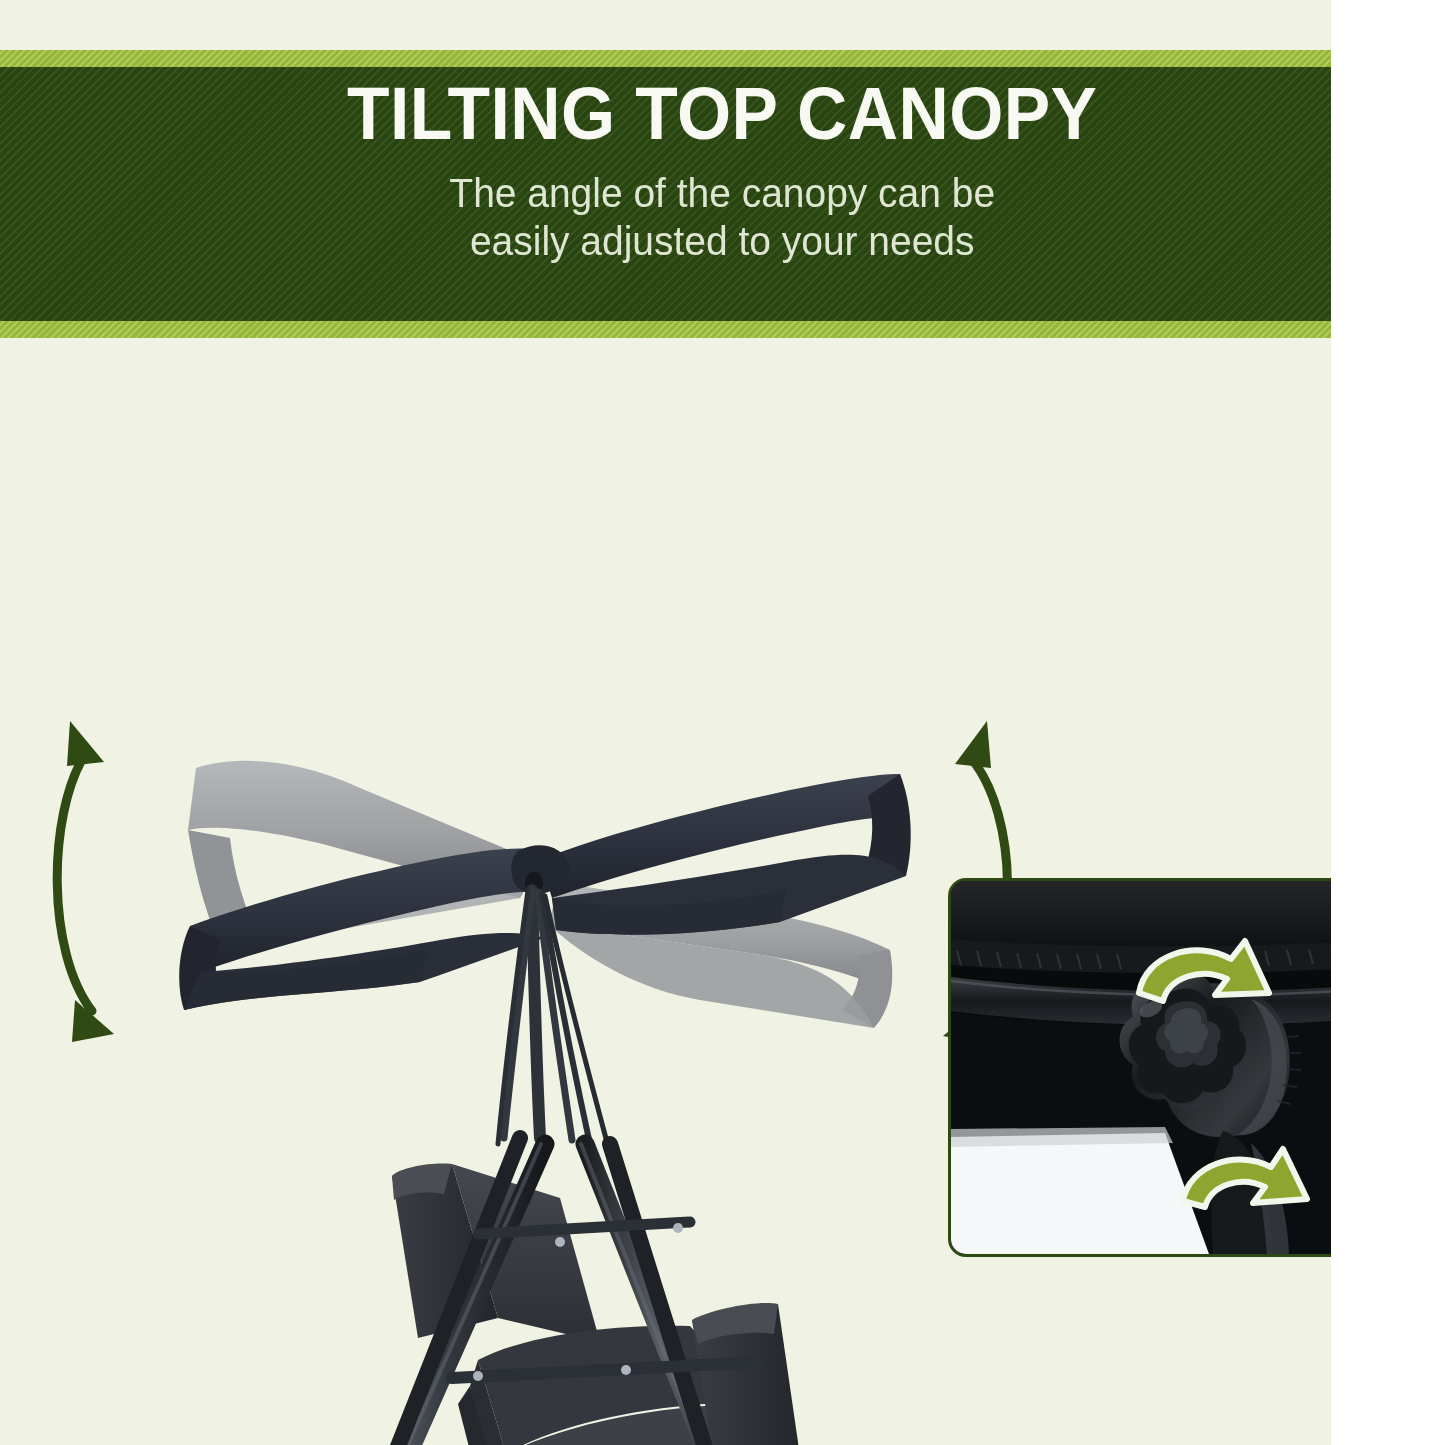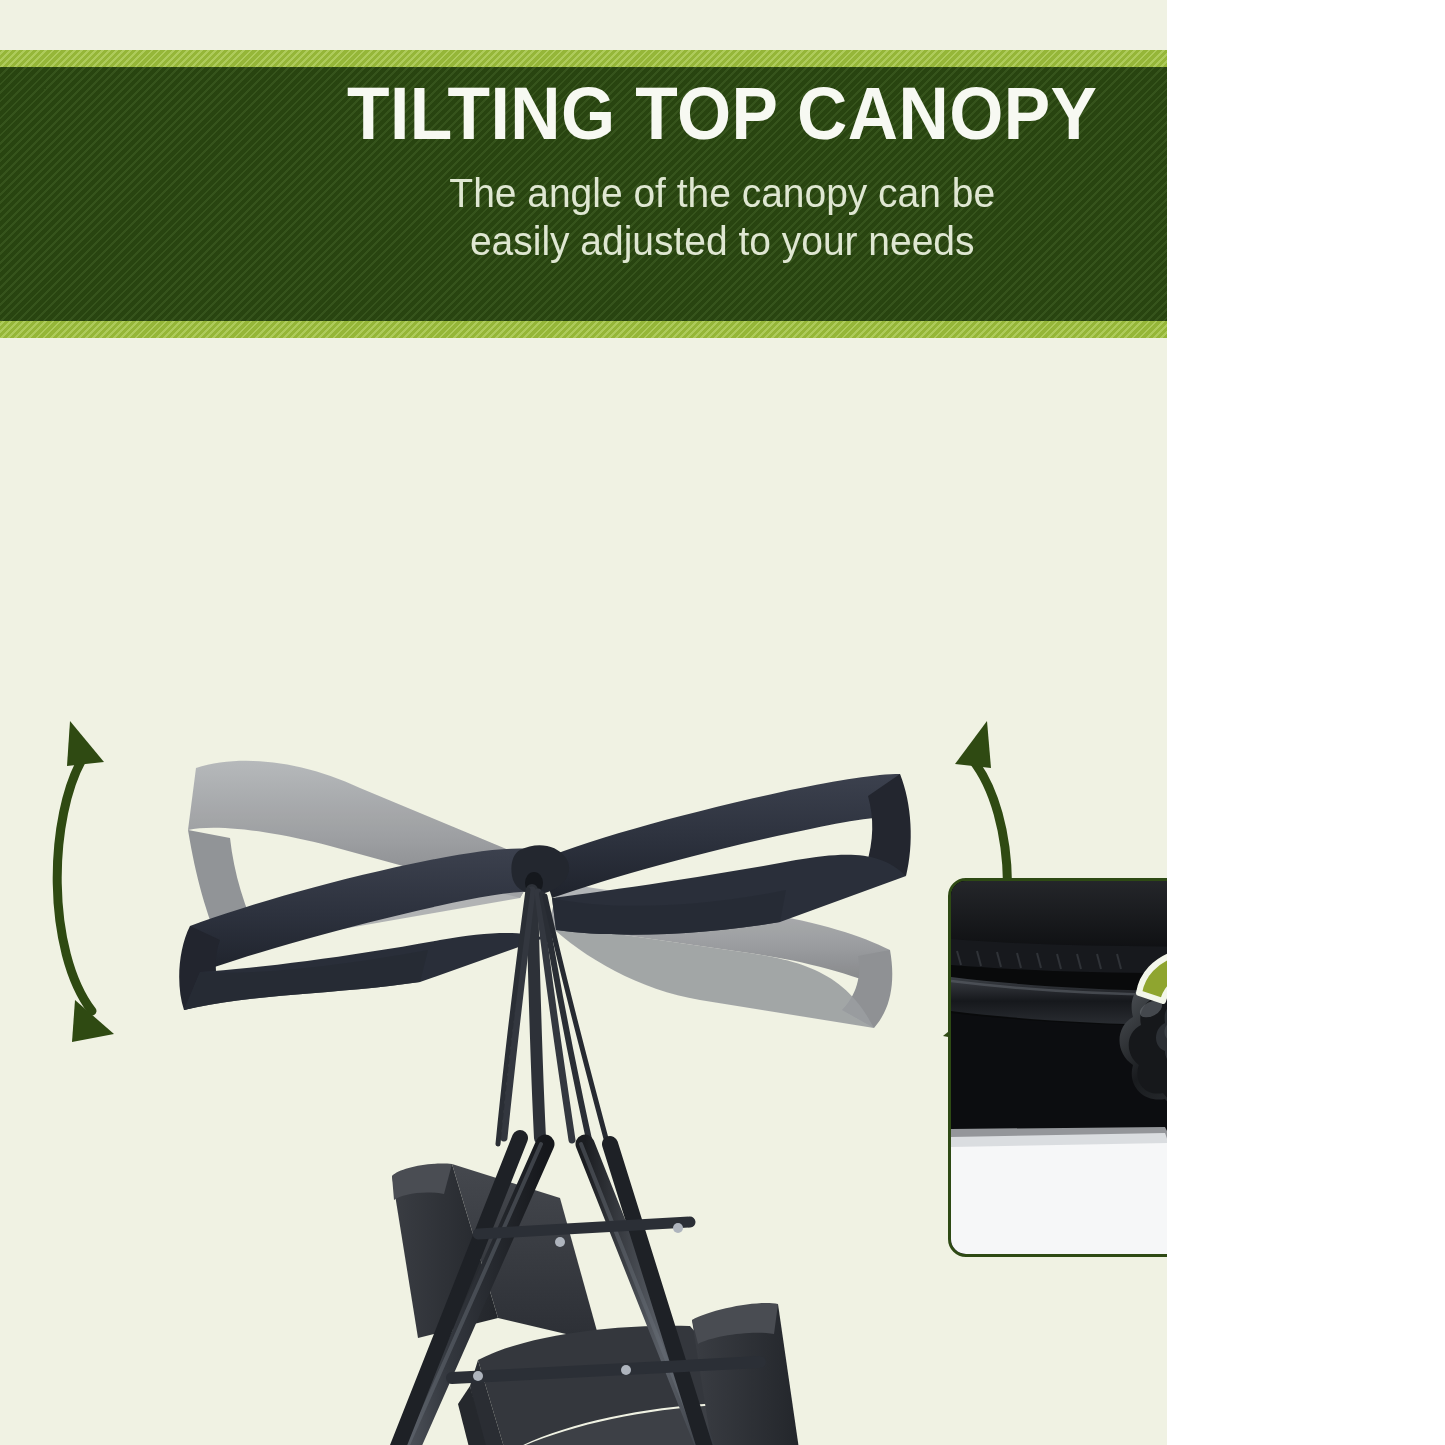--- a/index.html
+++ b/index.html
@@ -2,21 +2,21 @@
 <html><head>
 <meta charset="utf-8">
 <style>
   html, body {
     margin: 0;
     padding: 0;
     background: #ffffff;
   }
   #page {
     position: relative;
-    width: 1167px;
+    width: 1331px;
     height: 1445px;
     background: #f0f2e3;
     overflow: hidden;
     font-family: "Liberation Sans", sans-serif;
   }
 
   
   #banner {
     position: absolute;
     left: 0;

